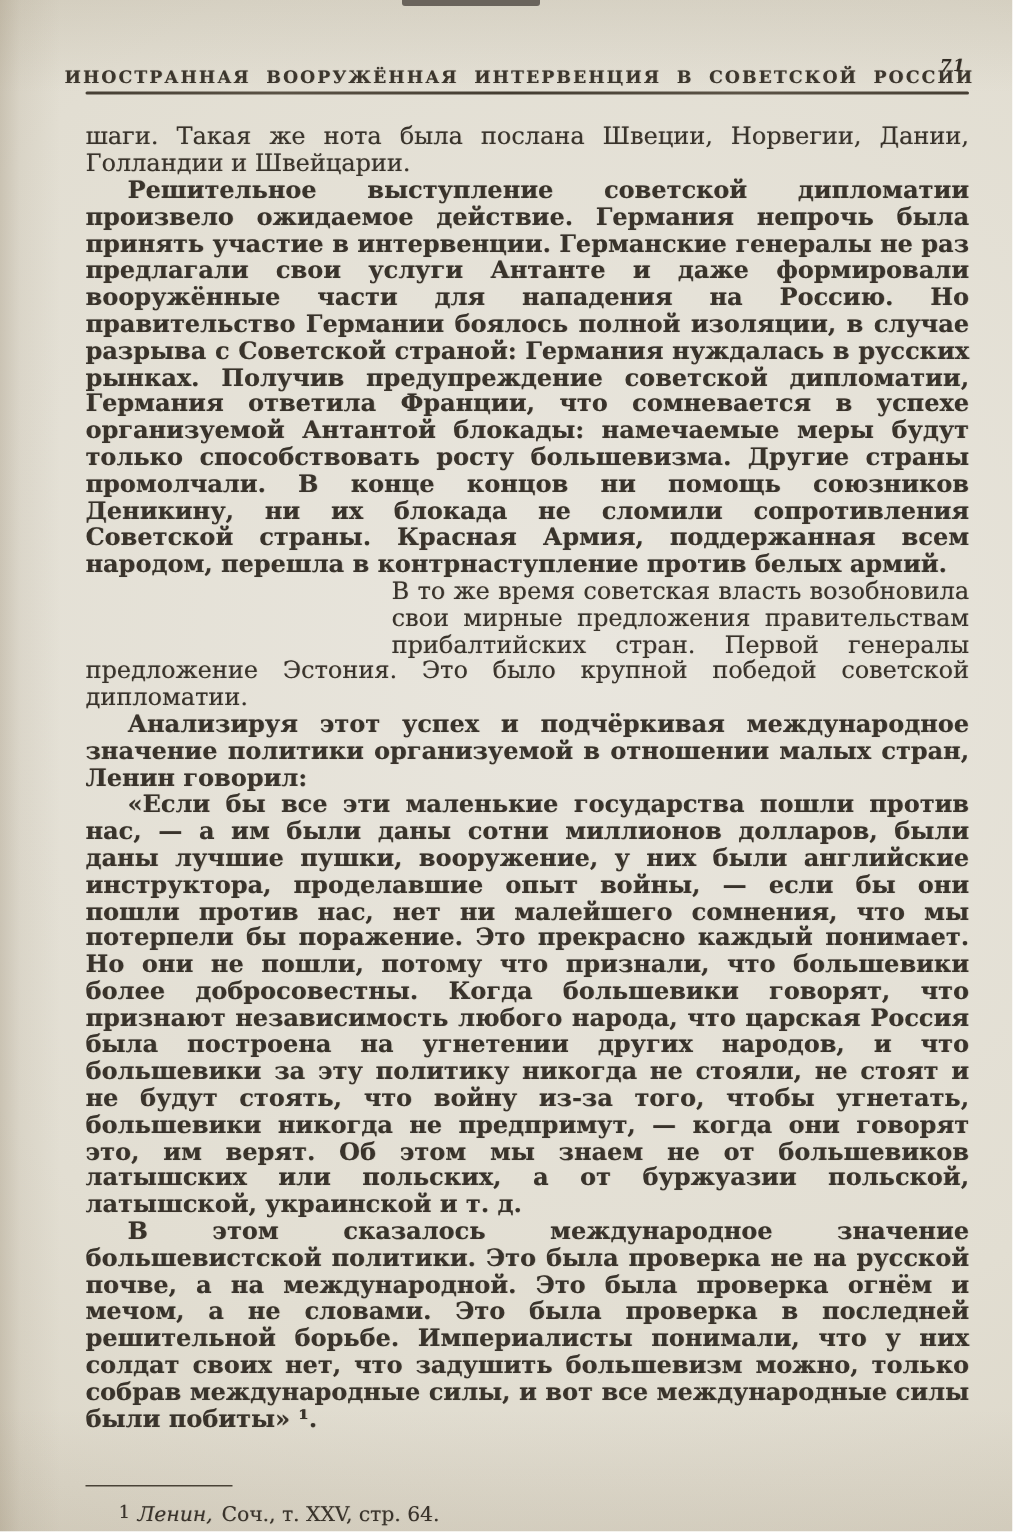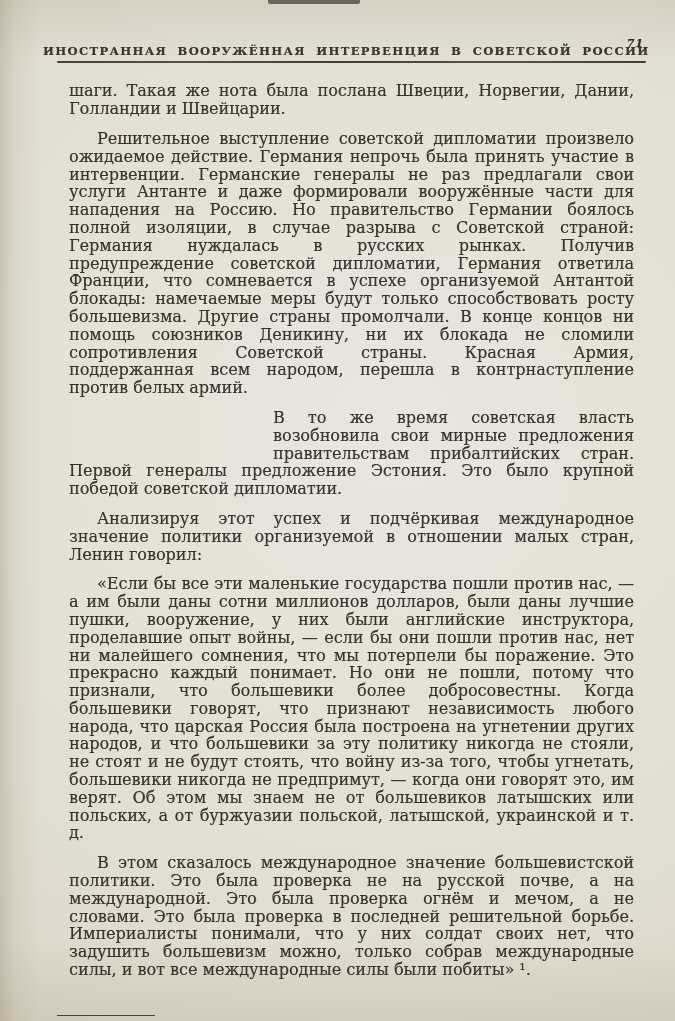--- a/index.html
+++ b/index.html
@@ -73,24 +73,24 @@
     border-radius: 1px;
   }
   .body-text {
     margin-top: 19px;
     font-size: 16px;
     line-height: 17.8px;
     text-align: justify;
     color: #39332b;
   }
   .body-text p {
-    margin: 12px;
+    margin: 0;
     padding: 0;
   }
-  p.indent { text-indent: 28px; }
+  p.indent { text-indent: 28px; font-weight: bold; }
   p.noindent { text-indent: 0; }
   .note-float {
     float: left;
     width: 192px;
     height: 53px;
     margin-right: 12px;
     display: block;
   }
   .note-inner {
     display: block;

